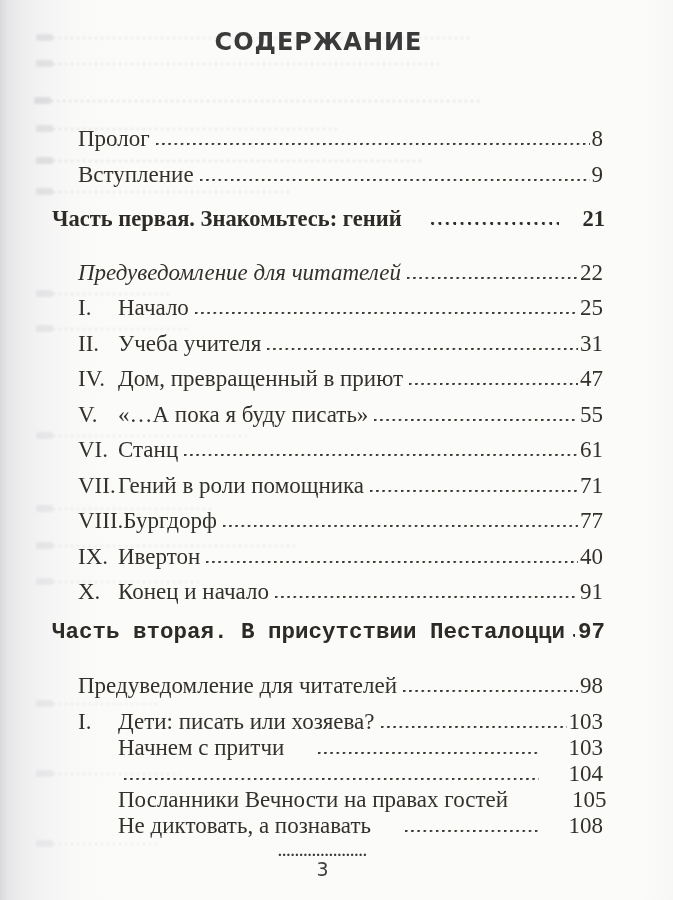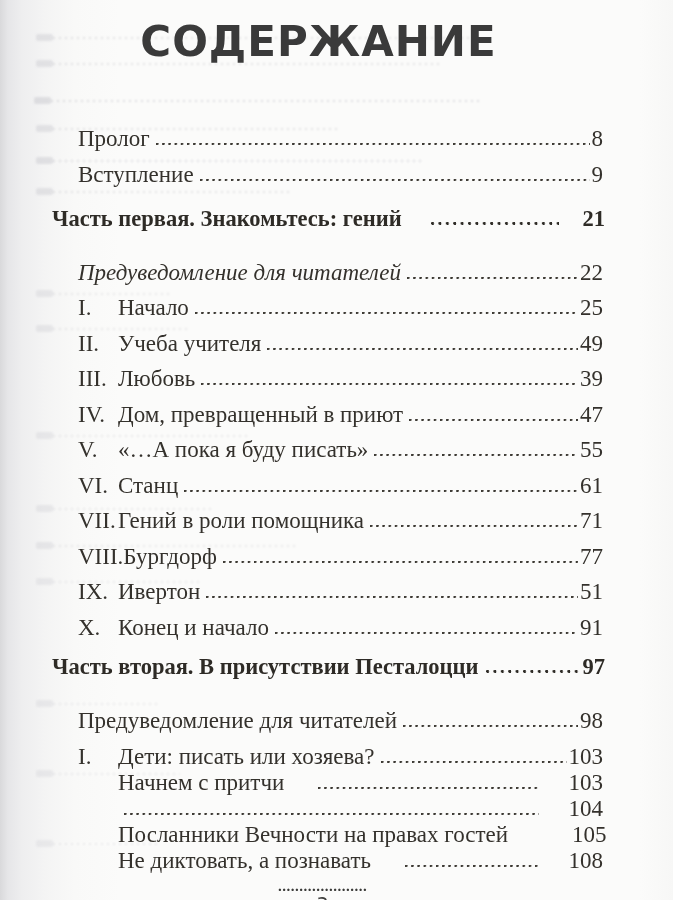--- a/index.html
+++ b/index.html
@@ -39,21 +39,21 @@
     position: absolute;
     left: 52px; right: 68px; top: 0;
   }
 
   h1.toc-title {
     margin: 22px 0 0 0;
     text-align: center;
     transform: translateX(-10px);
     font-family: "DejaVu Sans", "Liberation Sans", sans-serif;
     font-weight: bold;
-    font-size: 42px;
+    font-size: 24px;
     line-height: 40px;
     letter-spacing: 1px;
     color: #3a3a3a;
   }
 
   .row {
     display: flex;
     align-items: baseline;
     font-size: 23px;
     line-height: 22px;
@@ -87,21 +87,21 @@
     margin-left: 0;
     margin-right: 0;
   }
   .part-heading .leader {
     height: 5px;
     margin: 0 3px 1px 8px;
     background-image: radial-gradient(circle at 1.6px 2.4px, #2e2b26 1.35px, transparent 1.7px);
     background-size: 7.4px 5px;
   }
   .ph1 { margin-top: 18px; gap: 21px; }
-  .ph2 { margin-top: 12px; }
+  .ph2 { margin-top: 12px; font-family: Liberation Mono, monospace; }
 
   .preface { margin-top: 28px; }
   .preface.it .lbl { font-style: italic; }
 
   .chapters { margin-top: 13px; }
   .chapters .row { margin-bottom: 13.5px; }
 
   .ch2-first { margin-top: 14px; }
   .subs { margin-top: 4px; }
   .subs .row { margin-bottom: 4px; margin-left: 66px; gap: 28px;  }
@@ -182,27 +182,21 @@
     <div class="row">
       <span class="num">I.</span>
       <span class="lbl">Начало</span>
       <span class="leader"></span>
       <span class="pg">25</span>
     </div>
     <div class="row">
       <span class="num">II.</span>
       <span class="lbl">Учеба учителя</span>
       <span class="leader"></span>
-      <span class="pg">49</span>
-    </div>
-    <div class="row">
-      <span class="num">III.</span>
-      <span class="lbl">Любовь</span>
-      <span class="leader"></span>
-      <span class="pg">39</span>
+      <span class="pg">31</span>
     </div>
     <div class="row">
       <span class="num">IV.</span>
       <span class="lbl">Дом, превращенный в приют</span>
       <span class="leader"></span>
       <span class="pg">47</span>
     </div>
     <div class="row">
       <span class="num">V.</span>
       <span class="lbl">«…А пока я буду писать»</span>
@@ -224,21 +218,21 @@
     <div class="row">
       <span class="num">VIII.</span>
       <span class="lbl">Бургдорф</span>
       <span class="leader"></span>
       <span class="pg">77</span>
     </div>
     <div class="row">
       <span class="num">IX.</span>
       <span class="lbl">Ивертон</span>
       <span class="leader"></span>
-      <span class="pg">51</span>
+      <span class="pg">40</span>
     </div>
     <div class="row">
       <span class="num">X.</span>
       <span class="lbl">Конец и начало</span>
       <span class="leader"></span>
       <span class="pg">91</span>
     </div>
   </div>
 
   <div class="part-heading ph2">

